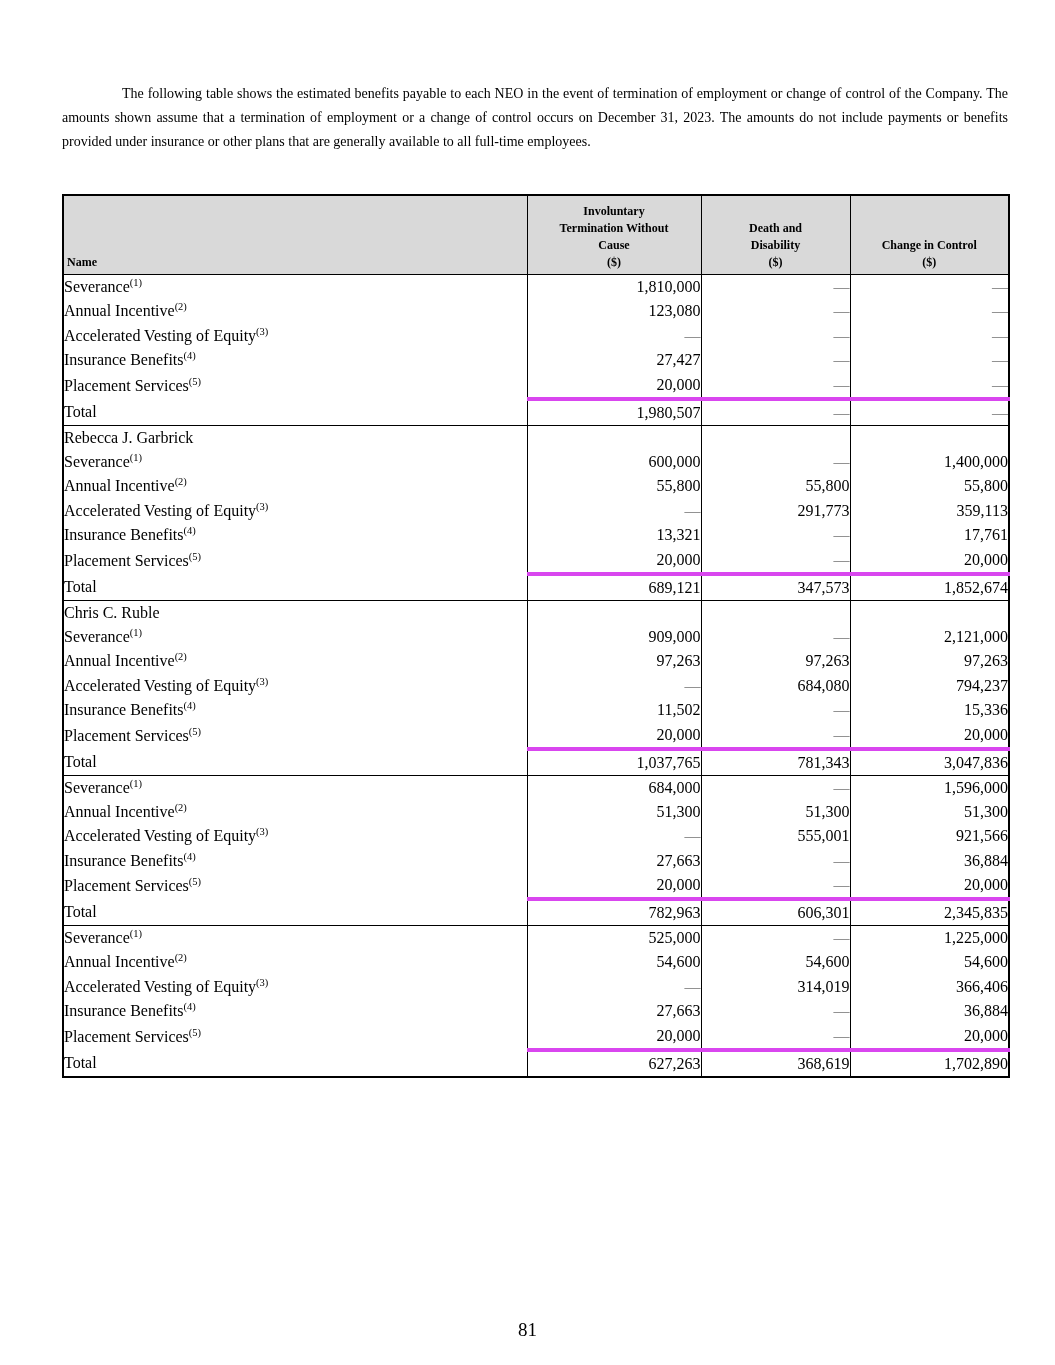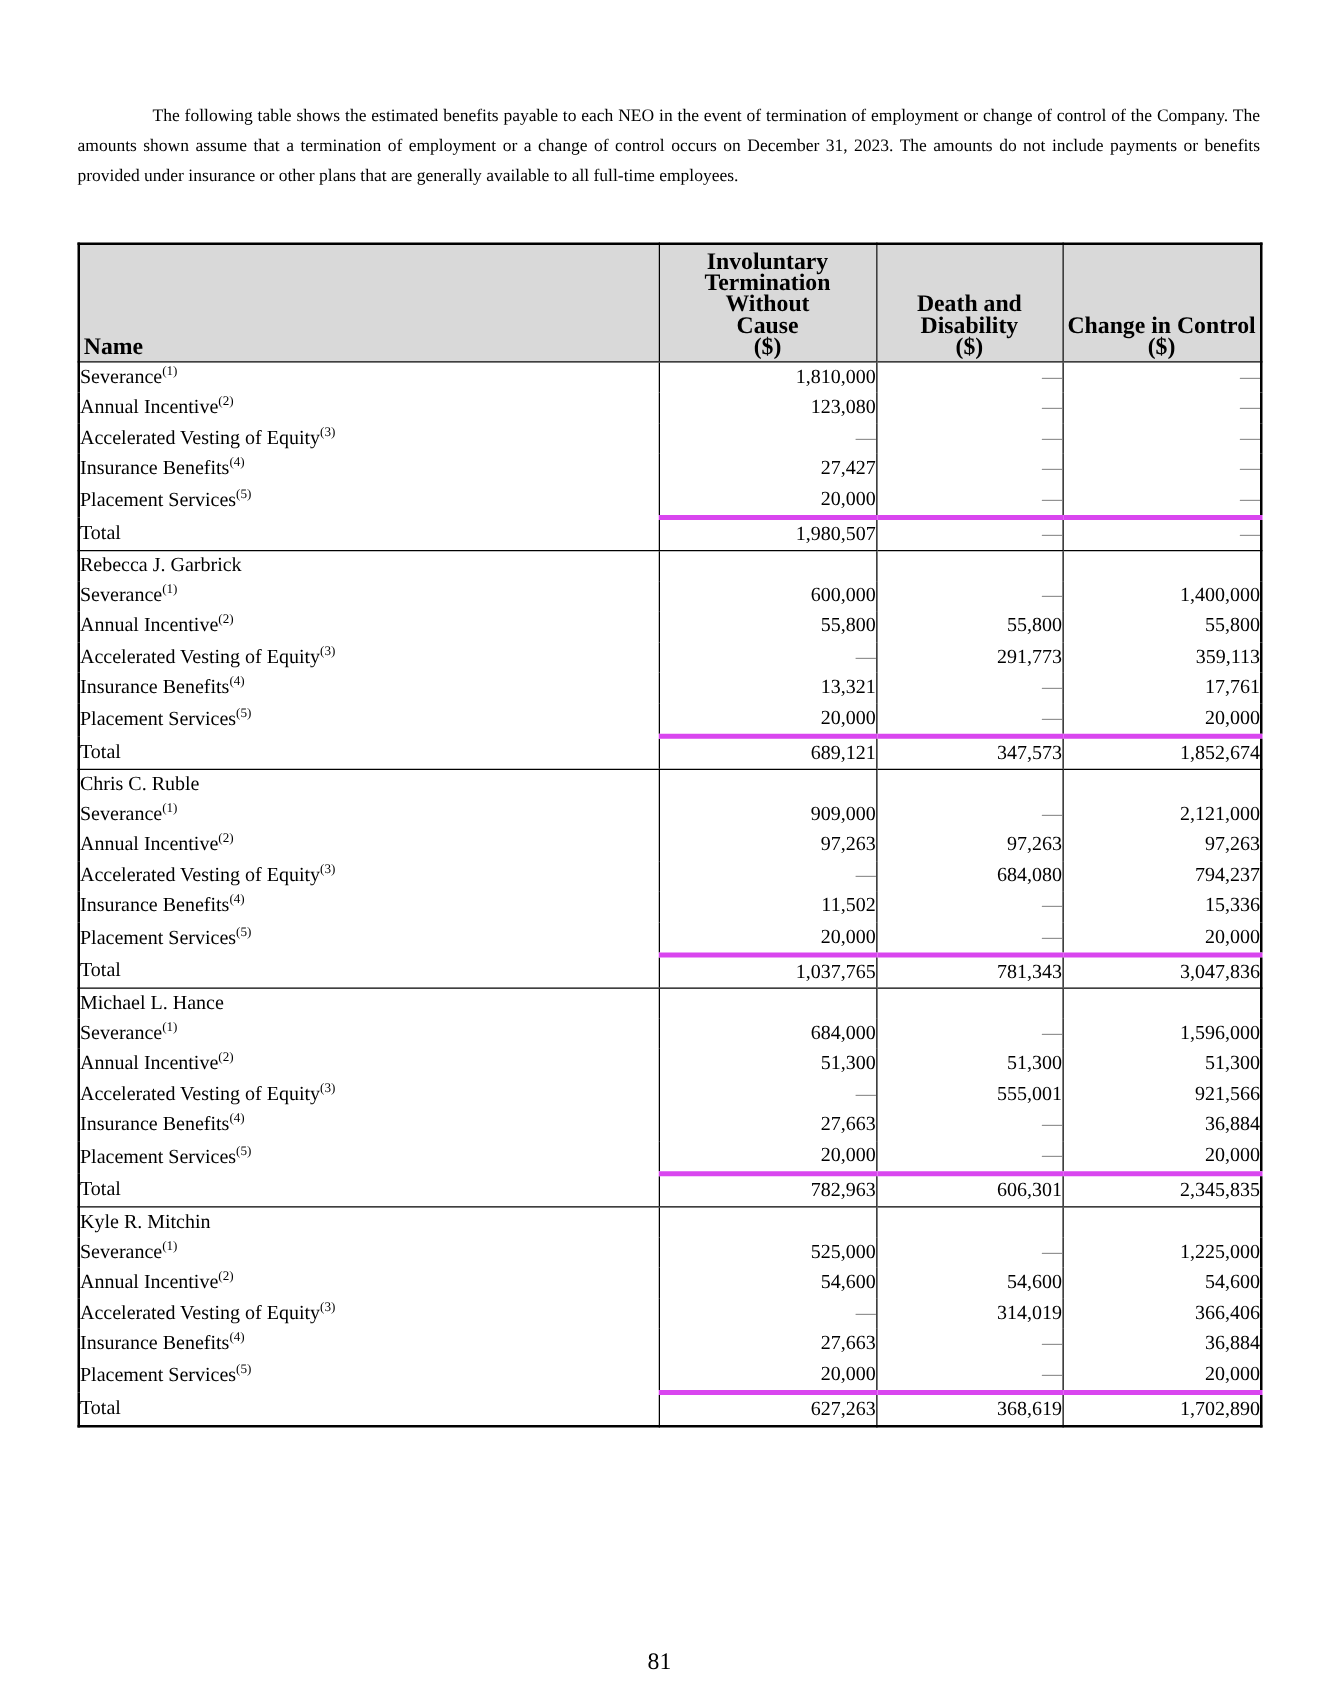--- a/index.html
+++ b/index.html
@@ -43,21 +43,21 @@
   
   table.benefits th + th,
   table.benefits td + td {
     border-left: 1.5px solid #000000;
   }
   
   table.benefits thead th {
     background: #d9d9d9;
     border-bottom: 1.5px solid #000000;
     font-weight: bold;
-    font-size: 19px;
+    font-size: 12px;
     line-height: 17px;
     vertical-align: bottom;
     padding: 5px 3px 3px 3px;
     height: 70px;
     font-family: Liberation Serif, serif;
   }
   th.h-name {
     text-align: left;
     padding-left: 5px;
   }
@@ -254,26 +254,20 @@
           <td class="val-cell dash">—</td>
           <td class="val-cell">20,000</td>
         </tr>
         <tr class="total-row">
           <td class="total-label-cell">Total</td>
           <td class="val-cell">1,037,765</td>
           <td class="val-cell">781,343</td>
           <td class="val-cell">3,047,836</td>
         </tr>
         <tr>
-          <td class="name-cell">Michael L. Hance</td>
-          <td class="val-cell"></td>
-          <td class="val-cell"></td>
-          <td class="val-cell"></td>
-        </tr>
-        <tr>
           <td class="label-cell"><span>Severance</span><sup class="fn">(1)</sup></td>
           <td class="val-cell">684,000</td>
           <td class="val-cell dash">—</td>
           <td class="val-cell">1,596,000</td>
         </tr>
         <tr>
           <td class="label-cell"><span>Annual Incentive</span><sup class="fn">(2)</sup></td>
           <td class="val-cell">51,300</td>
           <td class="val-cell">51,300</td>
           <td class="val-cell">51,300</td>
@@ -296,26 +290,20 @@
           <td class="val-cell dash">—</td>
           <td class="val-cell">20,000</td>
         </tr>
         <tr class="total-row">
           <td class="total-label-cell">Total</td>
           <td class="val-cell">782,963</td>
           <td class="val-cell">606,301</td>
           <td class="val-cell">2,345,835</td>
         </tr>
         <tr>
-          <td class="name-cell">Kyle R. Mitchin</td>
-          <td class="val-cell"></td>
-          <td class="val-cell"></td>
-          <td class="val-cell"></td>
-        </tr>
-        <tr>
           <td class="label-cell"><span>Severance</span><sup class="fn">(1)</sup></td>
           <td class="val-cell">525,000</td>
           <td class="val-cell dash">—</td>
           <td class="val-cell">1,225,000</td>
         </tr>
         <tr>
           <td class="label-cell"><span>Annual Incentive</span><sup class="fn">(2)</sup></td>
           <td class="val-cell">54,600</td>
           <td class="val-cell">54,600</td>
           <td class="val-cell">54,600</td>

